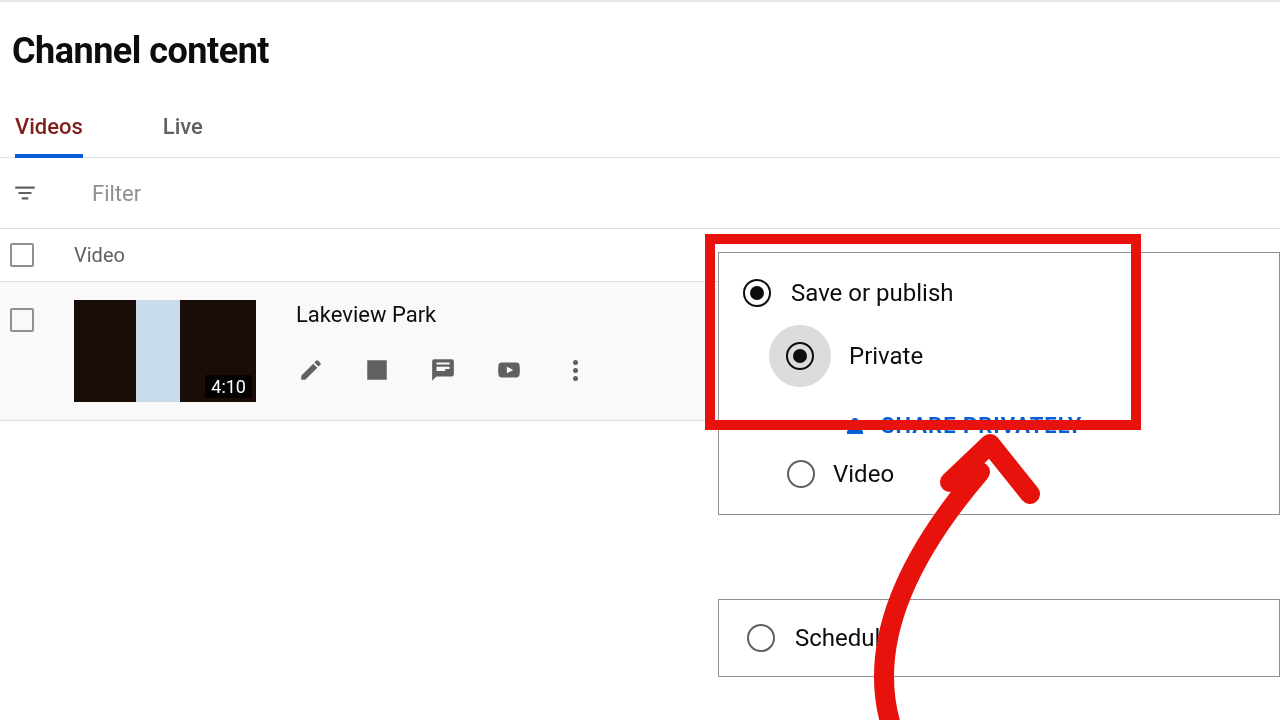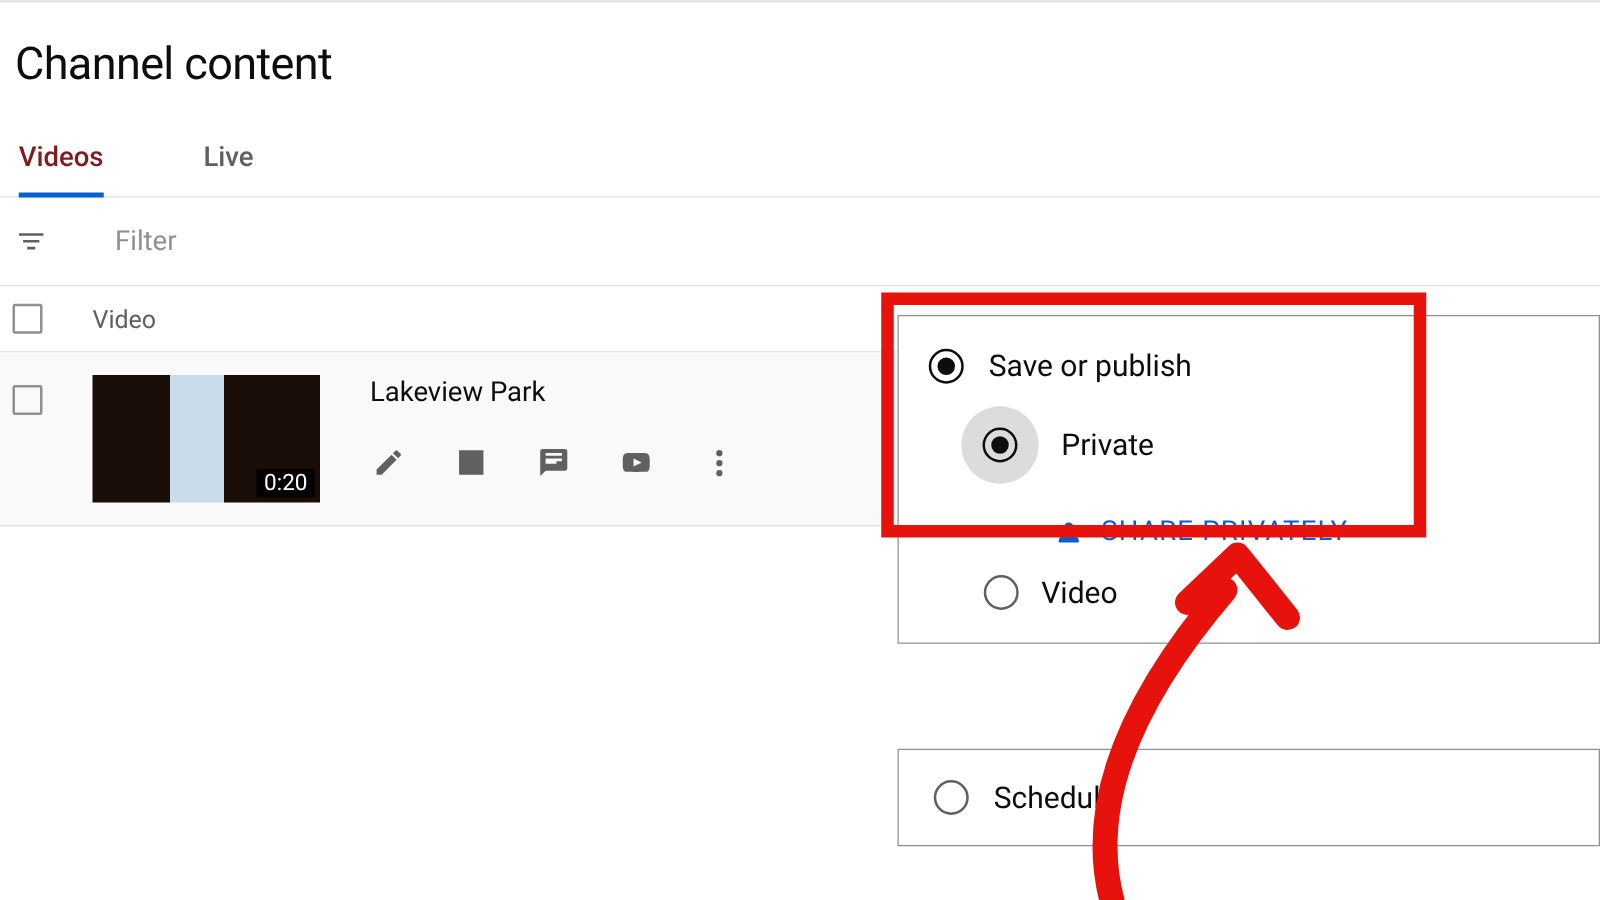--- a/index.html
+++ b/index.html
@@ -8,21 +8,21 @@
     background: #fff;
     color: #0d0d0d;
     width: 1280px;
     height: 720px;
     overflow: hidden;
     position: relative;
     border-top: 2px solid #e5e5e5;
   }
   .page-title {
     font-size: 36px;
-    font-weight: 400;
+    font-weight: 700;
     padding: 28px 18px 0 12px;
     letter-spacing: -0.5px;
   }
   .tabs {
     display: flex;
     gap: 80px;
     padding: 42px 0 0 15px;
     border-bottom: 1px solid #e0e0e0;
   }
   .tab {
@@ -168,21 +168,21 @@
   .ripple-wrap {
     width: 62px; height: 62px;
     border-radius: 50%;
     background: #dcdcdc;
     display:flex; align-items:center; justify-content:center;
     margin-left: -18px;
   }
   .share-link {
     display:flex; align-items:center; gap: 14px;
     color: #065fd4;
-    font-weight: 400;
+    font-weight: 700;
     font-size: 22px;
     letter-spacing: 1px;
     margin-left: 50px;
     margin-top: 4px;
     cursor: pointer;
   }
 
   
   .highlight-box {
     position: absolute;
@@ -218,21 +218,21 @@
 </div>
 
 <div class="header-row">
   <div class="checkbox"></div>
   <div class="col-label">Video</div>
 </div>
 
 <div class="video-row">
   <div class="checkbox"></div>
   <div class="thumb">
-    <div class="duration">0:20</div>
+    <div class="duration">4:10</div>
   </div>
   <div class="video-info">
     <div class="video-title">Lakeview Park</div>
     <div class="actions">
       <span class="iconbtn">
           <svg viewBox="0 0 24 24">
             <path d="M3 17.25V21h3.75L17.81 9.94l-3.75-3.75L3 17.25zM20.71 7.04a1 1 0 0 0 0-1.41l-2.34-2.34a1 1 0 0 0-1.41 0l-1.83 1.83 3.75 3.75 1.83-1.83z"></path>
           </svg>
         </span>
       <span class="iconbtn">

